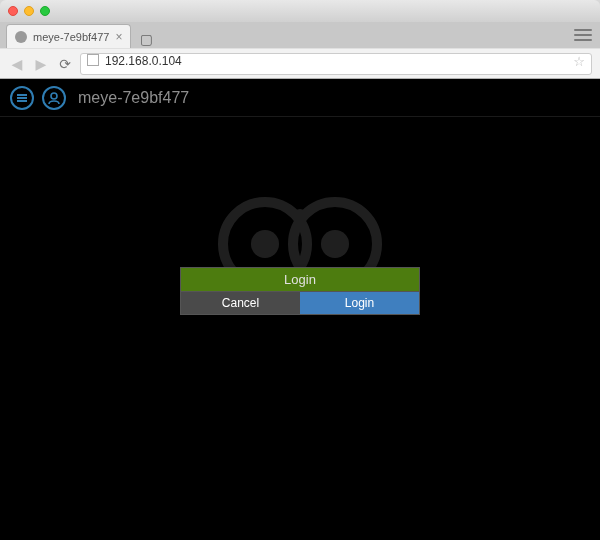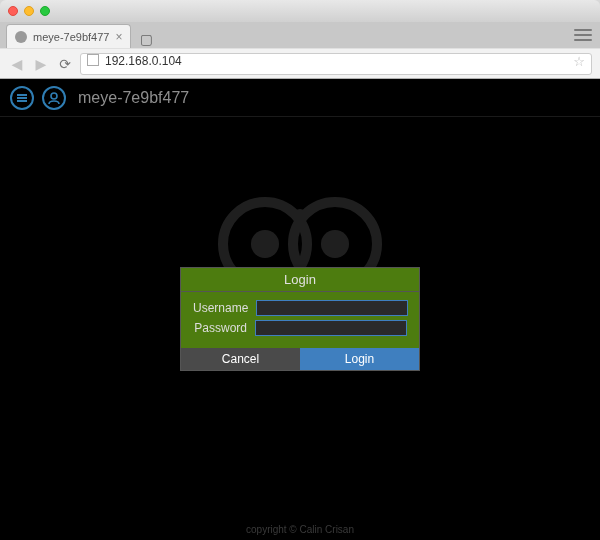--- a/index.html
+++ b/index.html
@@ -270,30 +270,19 @@
   <svg class="bg-eyes" width="180" height="110" viewBox="0 0 180 110">
     <circle cx="55" cy="55" r="42" fill="none" stroke="#ffffff" stroke-width="10"></circle>
     <circle cx="125" cy="55" r="42" fill="none" stroke="#ffffff" stroke-width="10"></circle>
     <circle cx="55" cy="55" r="14" fill="#ffffff"></circle>
     <circle cx="125" cy="55" r="14" fill="#ffffff"></circle>
     <path d="M85 30 Q90 18 95 30" fill="none" stroke="#ffffff" stroke-width="8"></path>
   </svg>
 
   <div class="login-dialog">
     <div class="login-title">Login</div>
-    <div class="login-body">
-      <div class="login-row">
-        <label>Username</label>
-        <input type="text" value="" style="">
-      </div>
-      <div class="login-row">
-        <label>Password</label>
-        <input type="password" value="" style="">
-      </div>
-    </div>
     <div class="login-buttons">
       <button class="btn-cancel">Cancel</button>
       <button class="btn-login">Login</button>
     </div>
   </div>
 
-  <div class="footer">copyright © Calin Crisan</div>
 </div>
 
 </body></html>

